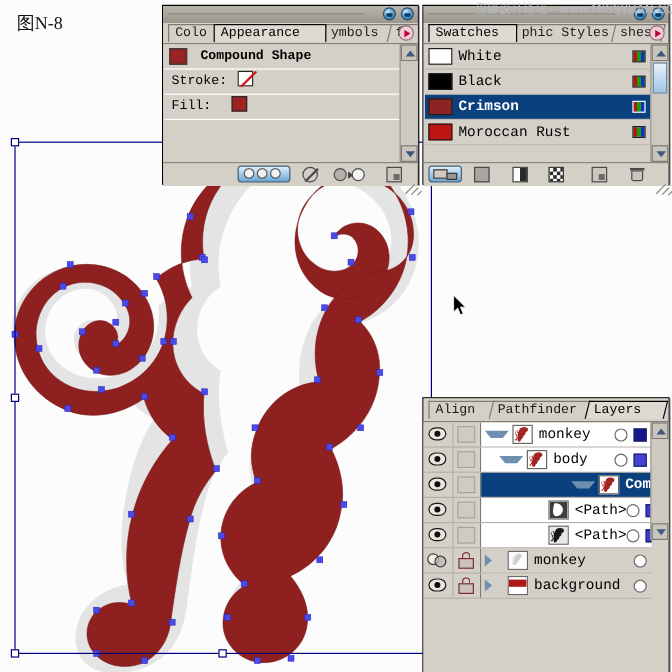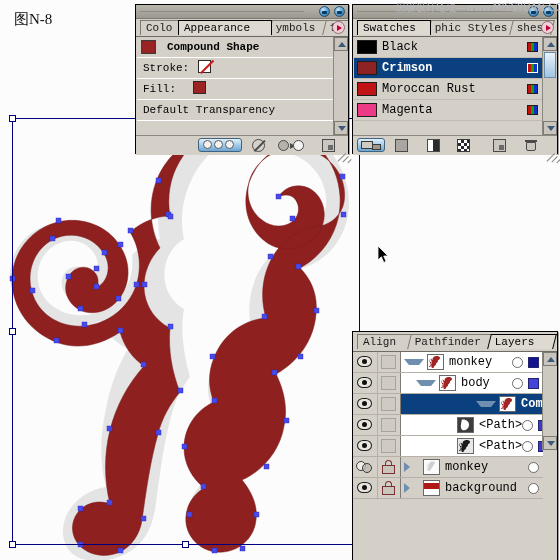--- a/index.html
+++ b/index.html
@@ -381,23 +381,20 @@
           <span class="lbl">Compound Shape</span>
         </div>
         <div class="app-row">
           <span class="lbl">Stroke:</span>
           <span class="sw-box none"></span>
         </div>
         <div class="app-row">
           <span class="lbl">Fill:</span>
           <span class="sw-box fill" style="margin-left:10px;"></span>
         </div>
-        <div class="app-row">
-          <span class="lbl">Default Transparency</span>
-        </div>
         <div class="app-row blank"></div>
       </div>
 
       <div class="scrollbar">
         <div class="sb-arrow up">
             <i class="tri"></i>
           </div>
         <div class="sb-track"></div>
         <div class="sb-arrow down">
             <i class="tri"></i>
@@ -450,37 +447,37 @@
       </div>
       <div class="tab skew" style="left:158px;width:42px;">
         <span>shes</span>
       </div>
       <div class="tab-menu-btn"></div>
     </div>
 
     <div class="pal-body">
       <div class="sw-rows">
         <div class="sw-row">
+          <span class="chip" style="background:#ffffff"></span>
+          <span>White</span>
+          <span class="rgbtag"></span>
+        </div>
+        <div class="sw-row">
           <span class="chip" style="background:#000000"></span>
           <span>Black</span>
           <span class="rgbtag"></span>
         </div>
         <div class="sw-row selected">
           <span class="chip" style="background:#8e2323"></span>
           <span>Crimson</span>
           <span class="rgbtag"></span>
         </div>
         <div class="sw-row">
           <span class="chip" style="background:#c01414"></span>
           <span>Moroccan Rust</span>
-          <span class="rgbtag"></span>
-        </div>
-        <div class="sw-row">
-          <span class="chip" style="background:#ec3a85"></span>
-          <span>Magenta</span>
           <span class="rgbtag"></span>
         </div>
       </div>
 
       <div class="scrollbar">
         <div class="sb-arrow up">
             <i class="tri"></i>
           </div>
         <div class="sb-track">
           <div class="sb-thumb"></div>

